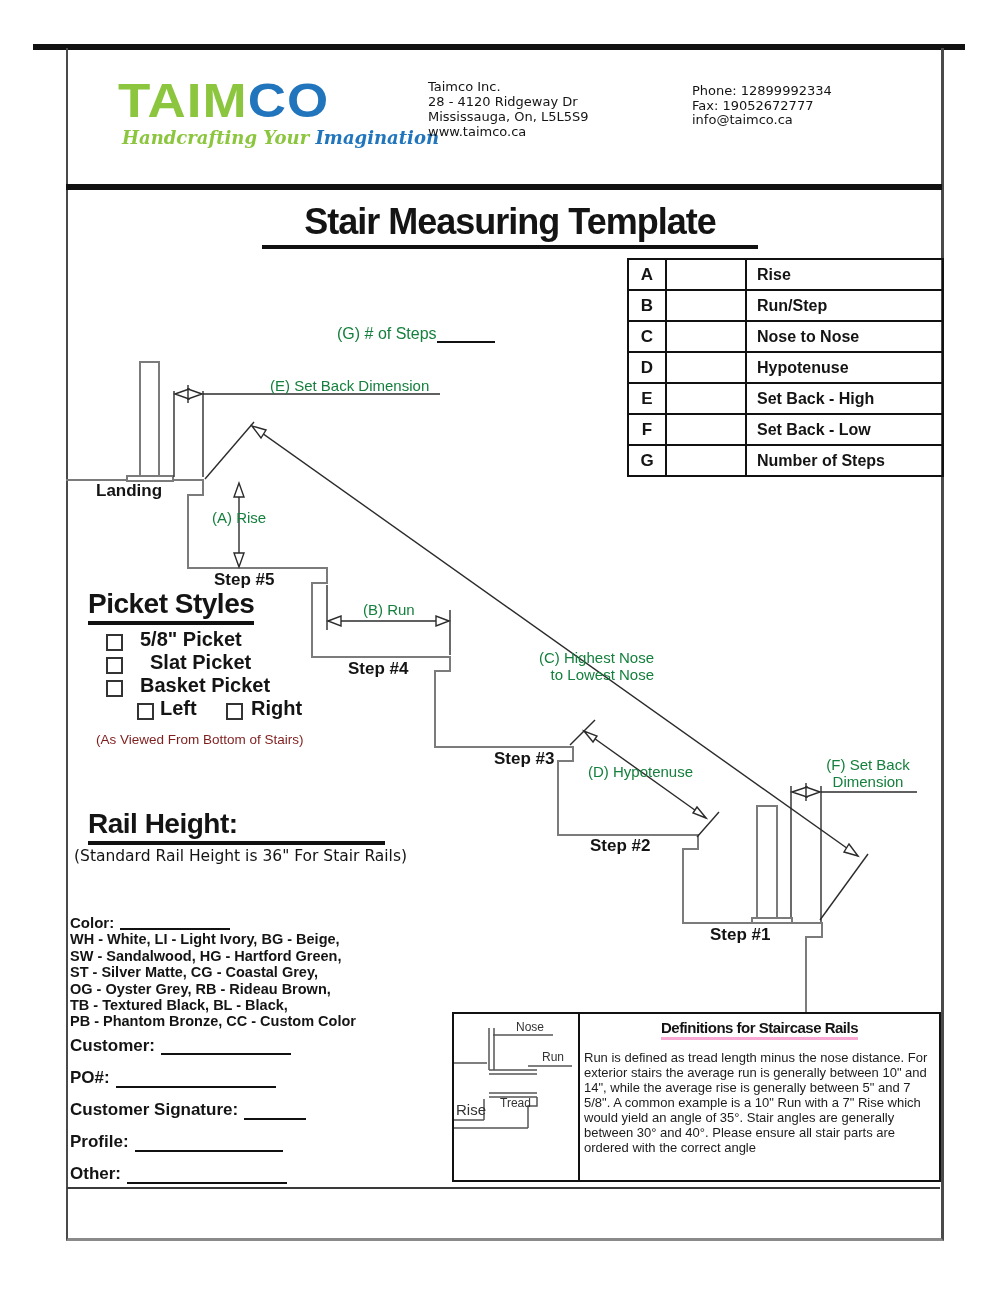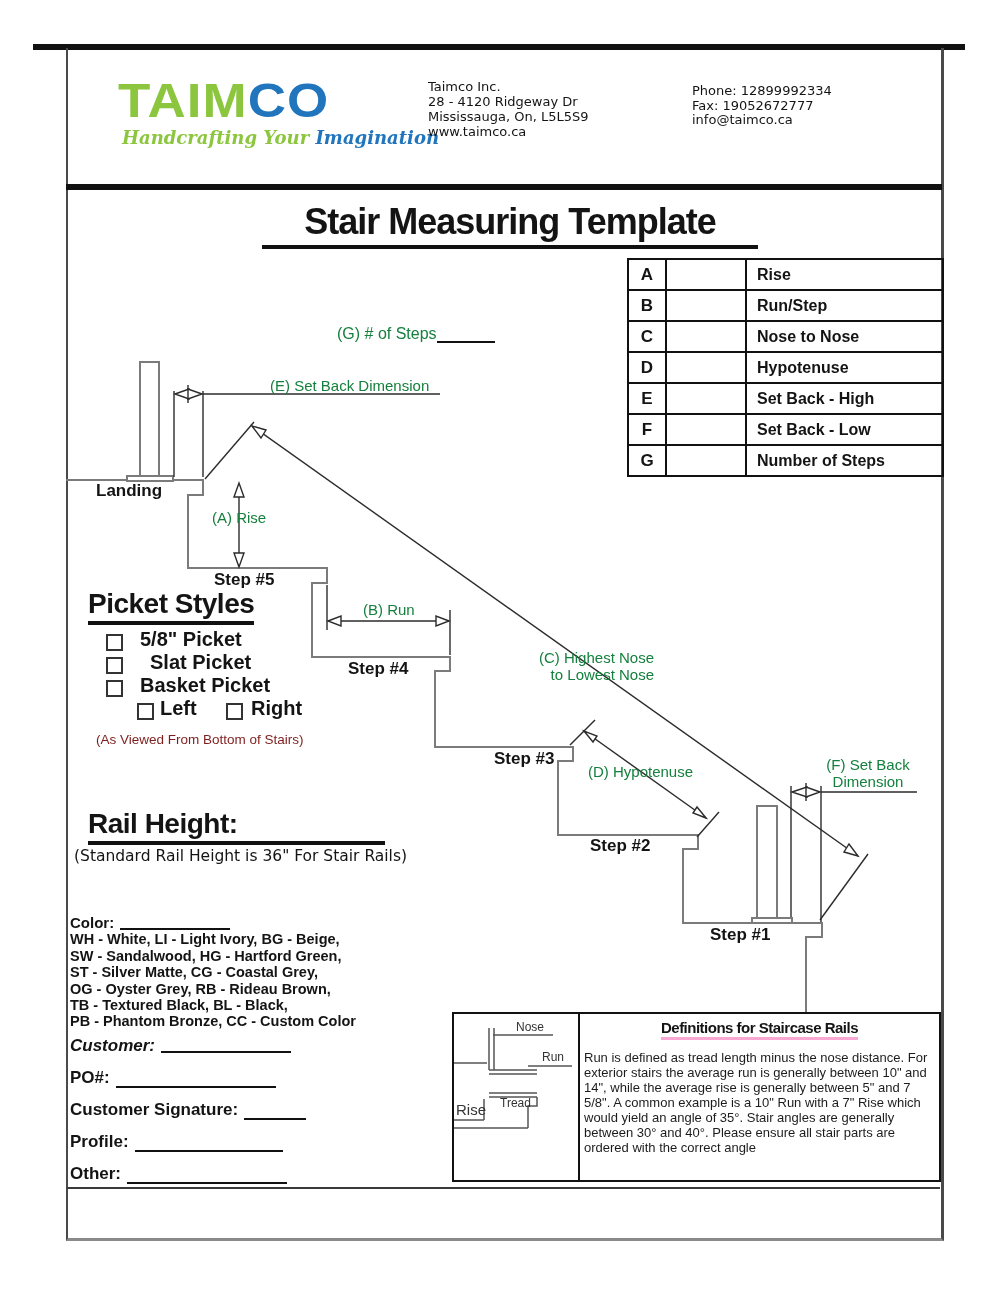--- a/index.html
+++ b/index.html
@@ -244,21 +244,21 @@
       <span class="blank" style="display:inline-block;width:110px;height:13px;margin-left:6px;"></span>
     </div>
     <div class="color-line">WH - White, LI - Light Ivory, BG - Beige,</div>
     <div class="color-line">SW - Sandalwood, HG - Hartford Green,</div>
     <div class="color-line">ST - Silver Matte, CG - Coastal Grey,</div>
     <div class="color-line">OG - Oyster Grey, RB - Rideau Brown,</div>
     <div class="color-line">TB - Textured Black, BL - Black,</div>
     <div class="color-line">PB - Phantom Bronze, CC - Custom Color</div>
   </div>
 
-  <div class="abs" style="left:70px;top:1036px;display:flex;align-items:flex-start;font-style:italic;">
+  <div class="abs" style="left:70px;top:1036px;display:flex;align-items:center;">
     <span class="field-lab">Customer:</span>
     <span class="blank" style="display:inline-block;width:130px;height:15px;margin-left:6px;"></span>
   </div>
   <div class="abs" style="left:70px;top:1068px;display:flex;align-items:flex-end;">
     <span class="field-lab">PO#:</span>
     <span class="blank" style="display:inline-block;width:160px;height:15px;margin-left:6px;"></span>
   </div>
   <div class="abs" style="left:70px;top:1100px;display:flex;align-items:flex-end;">
     <span class="field-lab">Customer Signature:</span>
     <span class="blank" style="display:inline-block;width:62px;height:15px;margin-left:6px;"></span>

